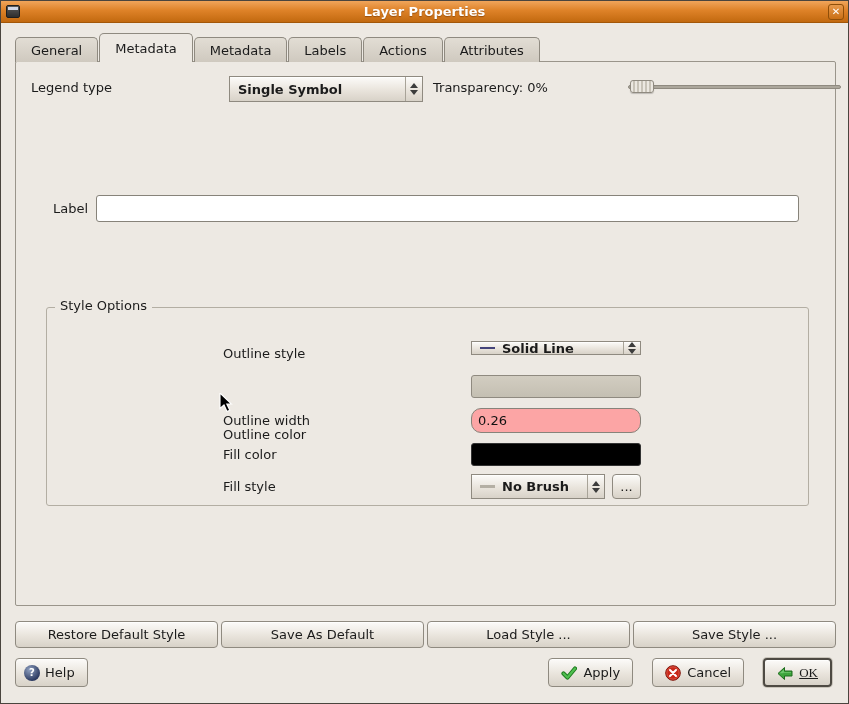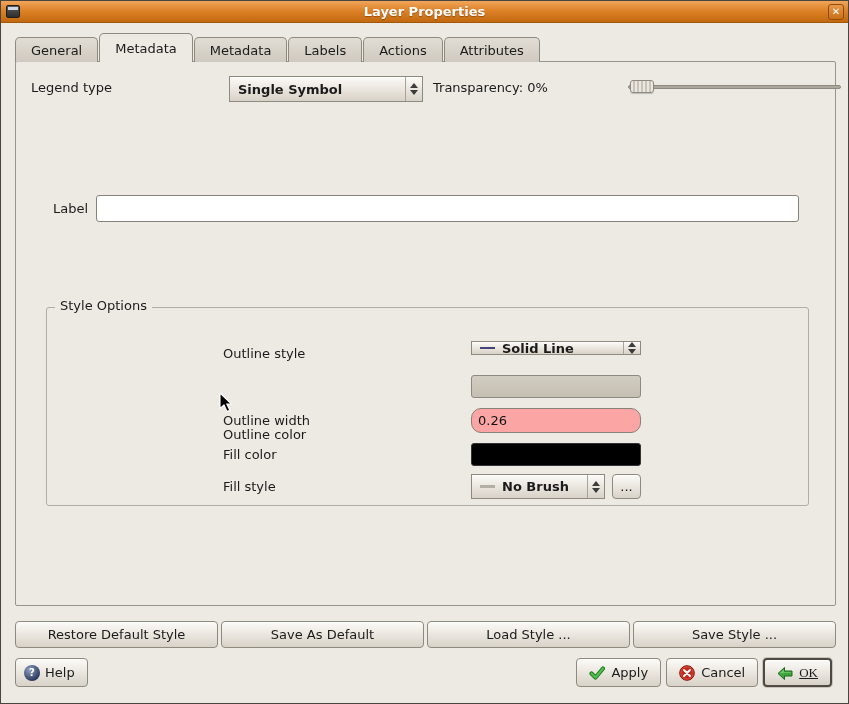--- a/index.html
+++ b/index.html
@@ -122,21 +122,21 @@
   .outline-color-btn { background:linear-gradient(#D2CDC1,#C4BFB2); }
   .fill-color-btn { background:#000000; border-color:#333; }
   
   .style-btn-row {
     position:absolute; left:14px; top:620px; width:821px; height:27px;
     display:flex; gap:3px;
   }
   .style-btn-row .btn { flex:1; height:27px; }
   .footer-help { position:absolute; left:14px; top:657px; height:29px; padding:0 12px 0 8px; gap:5px; }
   .footer-right {
-    position:absolute; right:16px; top:657px; height:29px; display:flex; gap:5px;
+    position:absolute; right:16px; top:657px; height:29px; display:flex; gap:19px;
   }
   .footer-right .btn { height:29px; padding:0 12px; gap:6px; }
   .btn-ok {
     border:2px solid #4E4A43;
     box-shadow:inset 0 1px 0 rgba(255,255,255,.7), 0 0 0 1px #C9C4BA;
     font-family:Liberation Serif, serif;
   }
   .btn-ok .ok-label { text-decoration:underline; }
   .icon16 { width:16px; height:16px; flex:none; display:inline-block; }
   .help-glyph {

